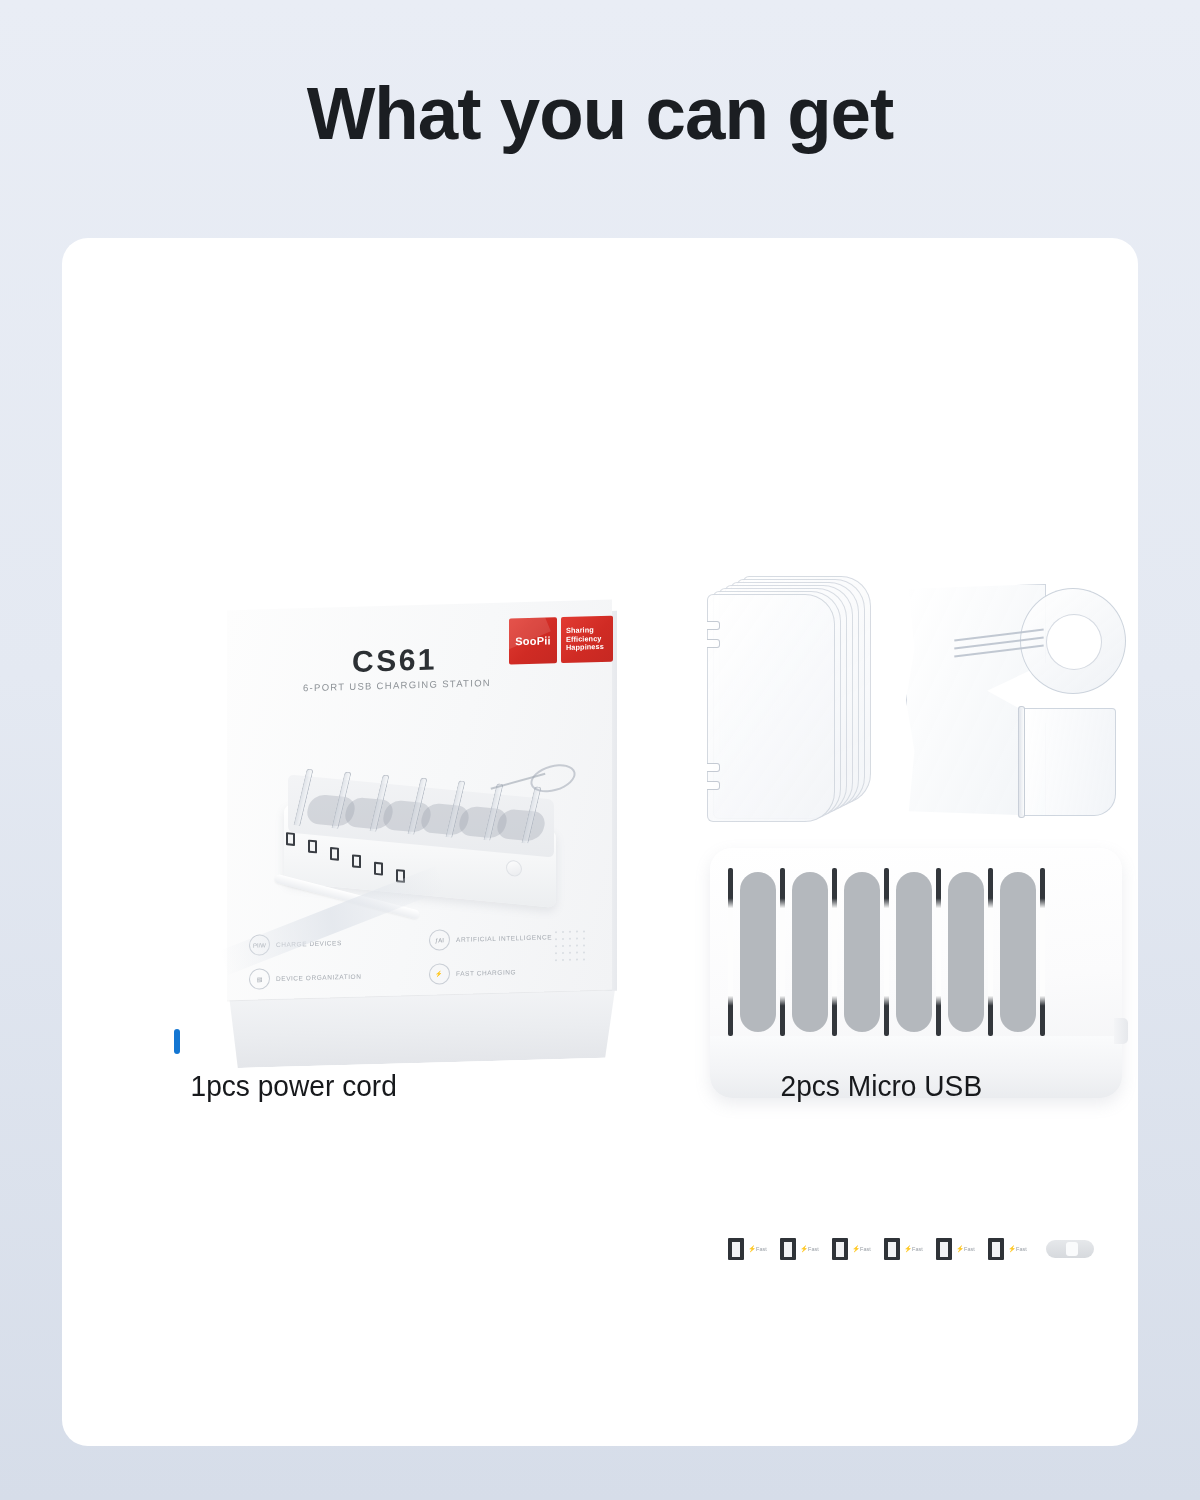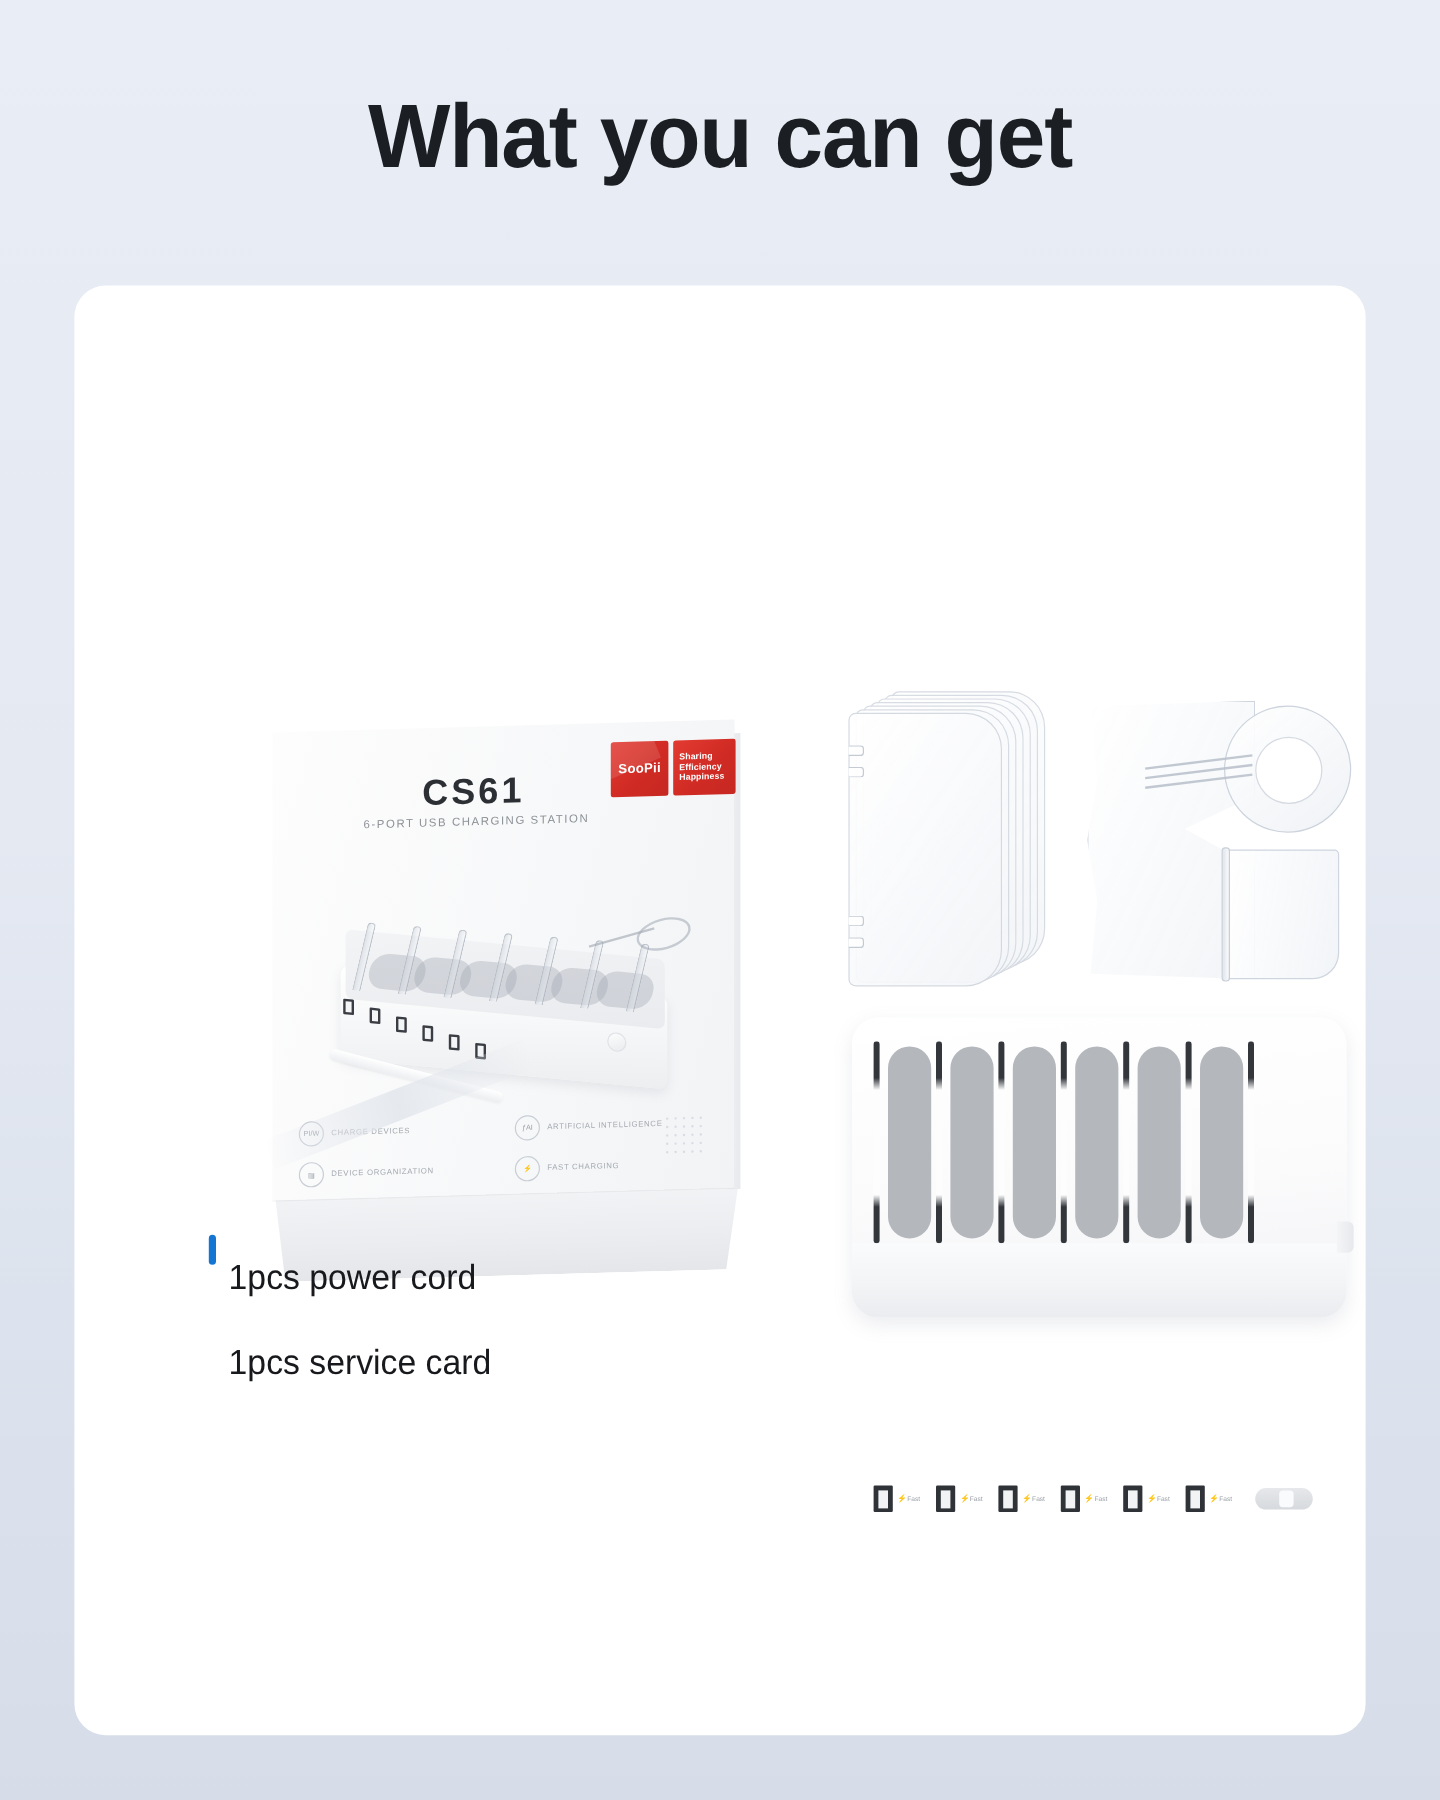--- a/index.html
+++ b/index.html
@@ -238,21 +238,21 @@
   .st-jack{
     position:absolute; left:404px; top:170px; width:14px; height:26px;
     background:linear-gradient(90deg,#f4f5f7,#e6e8ec); border-radius:0 5px 5px 0;
   }
 
   
   .lists{ position:absolute; left:0; top:1030px; width:1200px; }
   .col{ position:absolute; }
   .col-left{ left:112px; }
   .col-right{ left:702px; }
-  .li{ position:relative; height:71px; display:flex; align-items:center; }
+  .li{ position:relative; height:71px; display:flex; align-items:flex-end; }
   .li-txt{
     font-size:29px; line-height:1; color:#17191c; white-space:nowrap;
     font-family:"Liberation Sans", sans-serif;
     transform:scaleX(0.97); transform-origin:left center;
   }
   .bullet{
     position:absolute; left:0; top:-1px; width:6px; height:25px;
     background:#1476d2; border-radius:3px;
   }
   .pad-b{ padding-left:17px; }
@@ -432,22 +432,22 @@
     <div class="st-jack"></div>
   </div>
 
   <div class="lists" style="top:792px;">
 
     <div class="col col-left">
       <div class="li">
         <span class="bullet"></span>
         <span class="li-txt pad-b">1pcs power cord</span>
       </div>
+    </div>
+
+    <div class="col col-right">
       <div class="li">
-        <span class="li-txt pad-b">1pcs service card</span>
-      </div>
-    </div>
-
-    <div class="col col-right">
+        <span class="li-txt pad-b">2pcs Micro USB</span>
+      </div>
     </div>
 
   </div>
 </div>
 
 </body></html>

